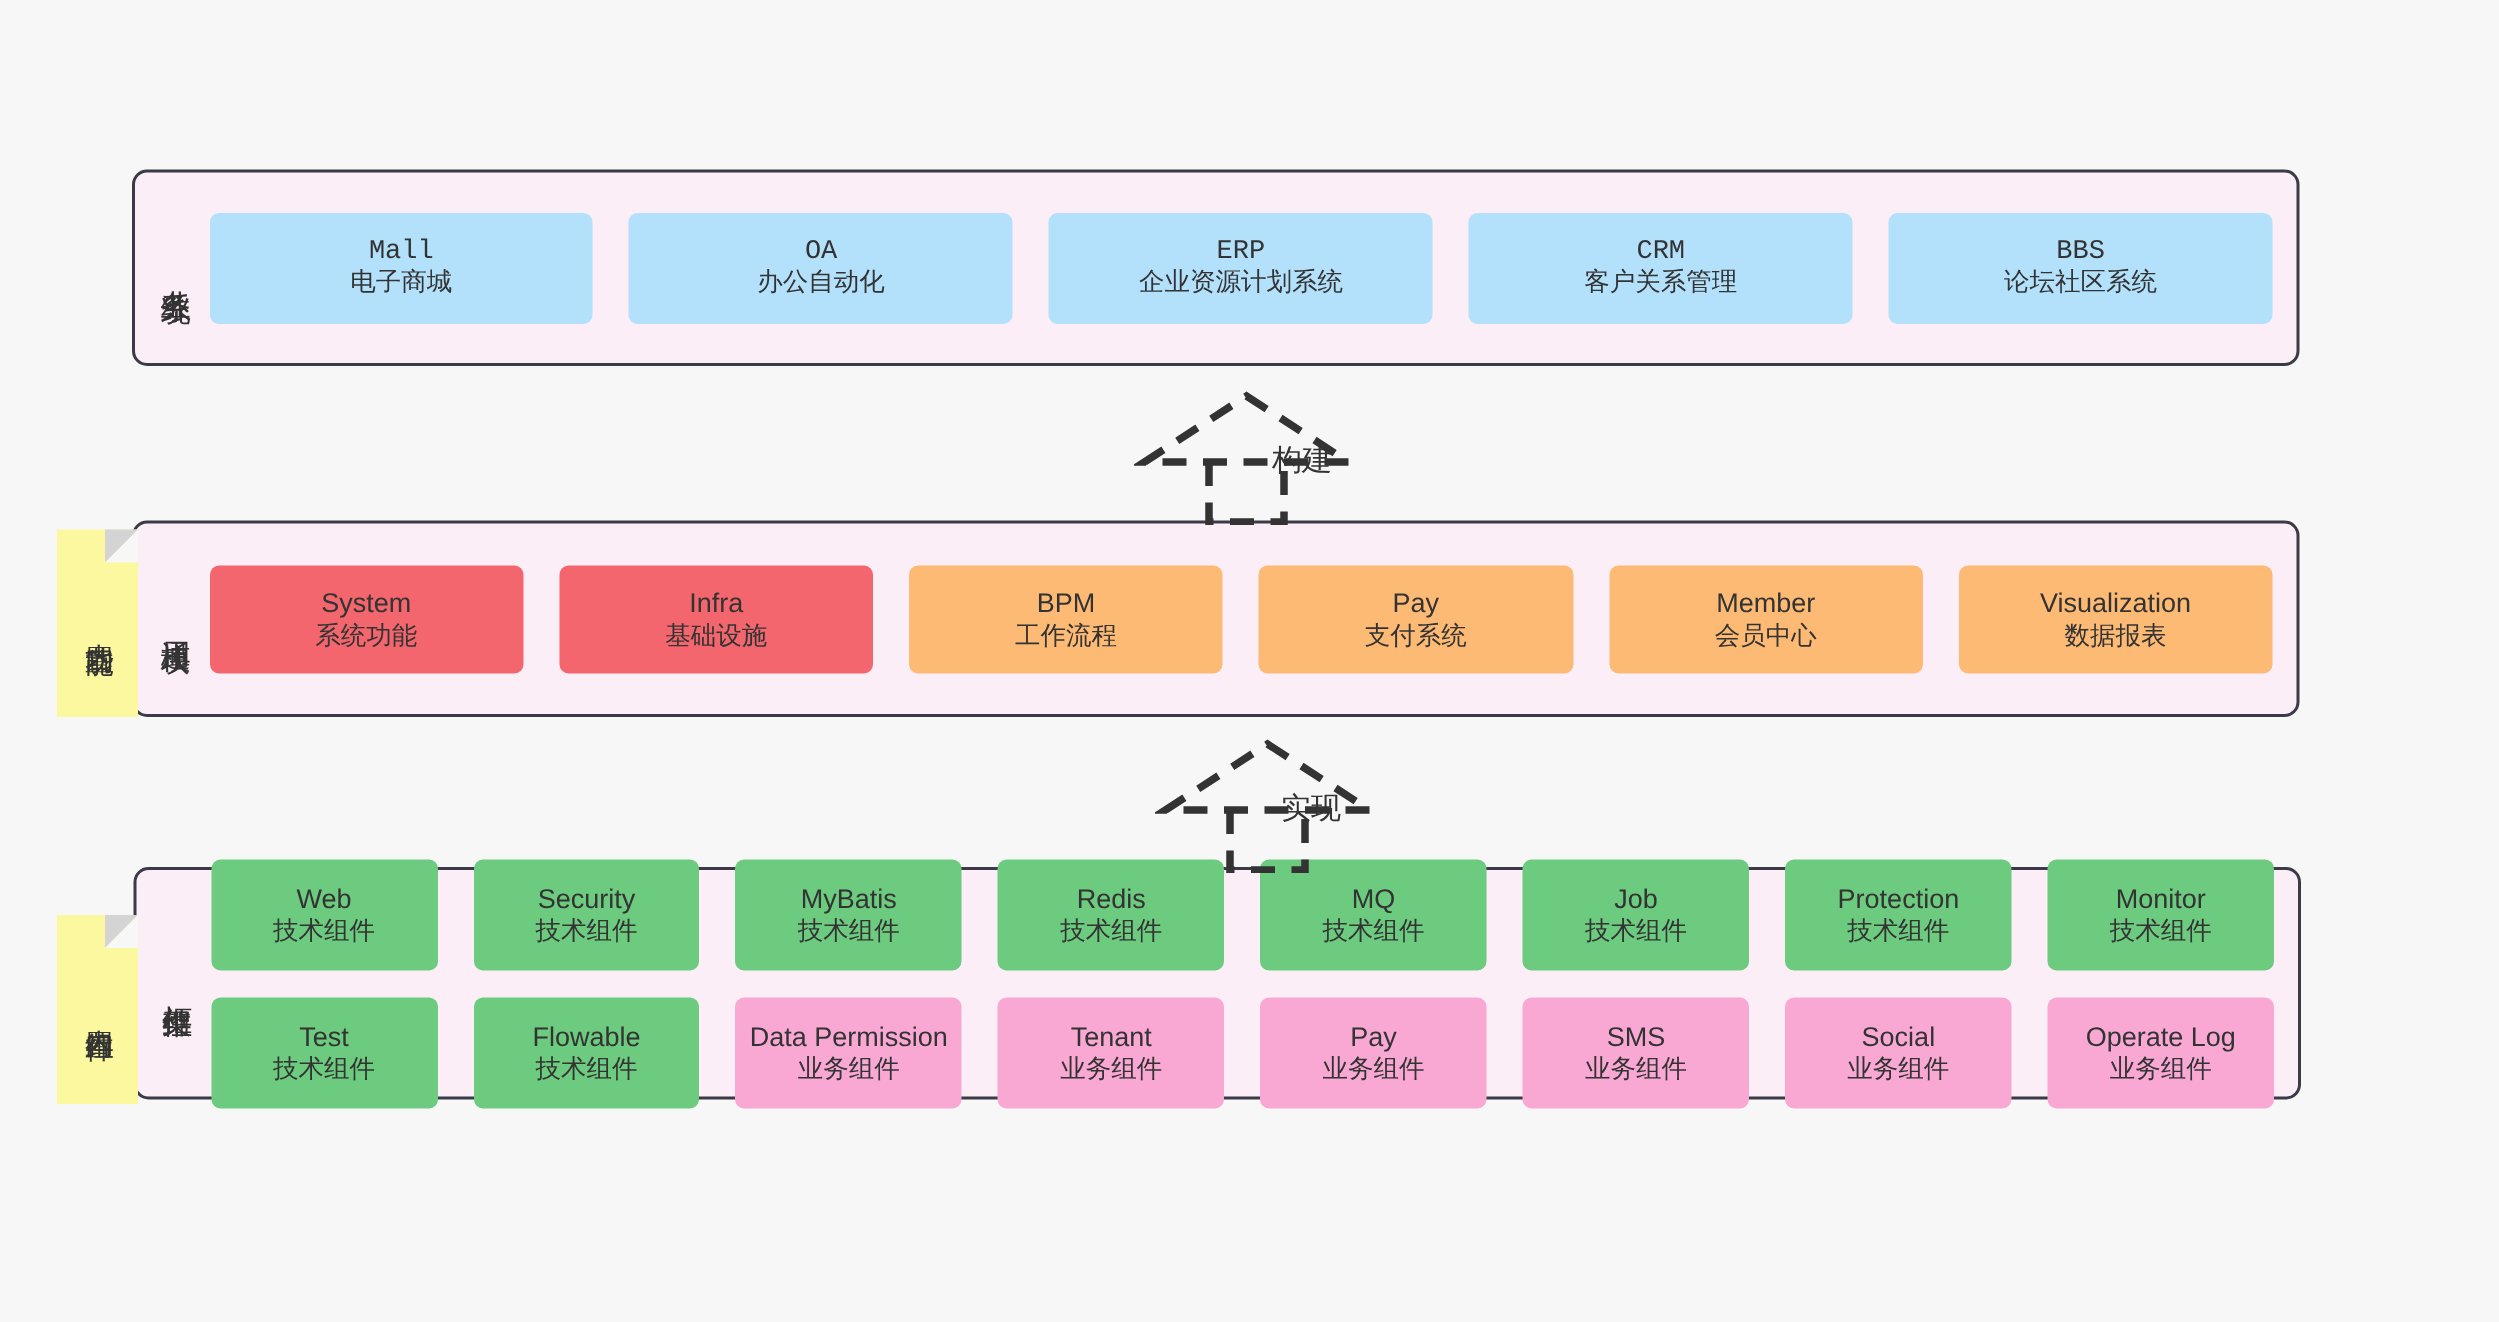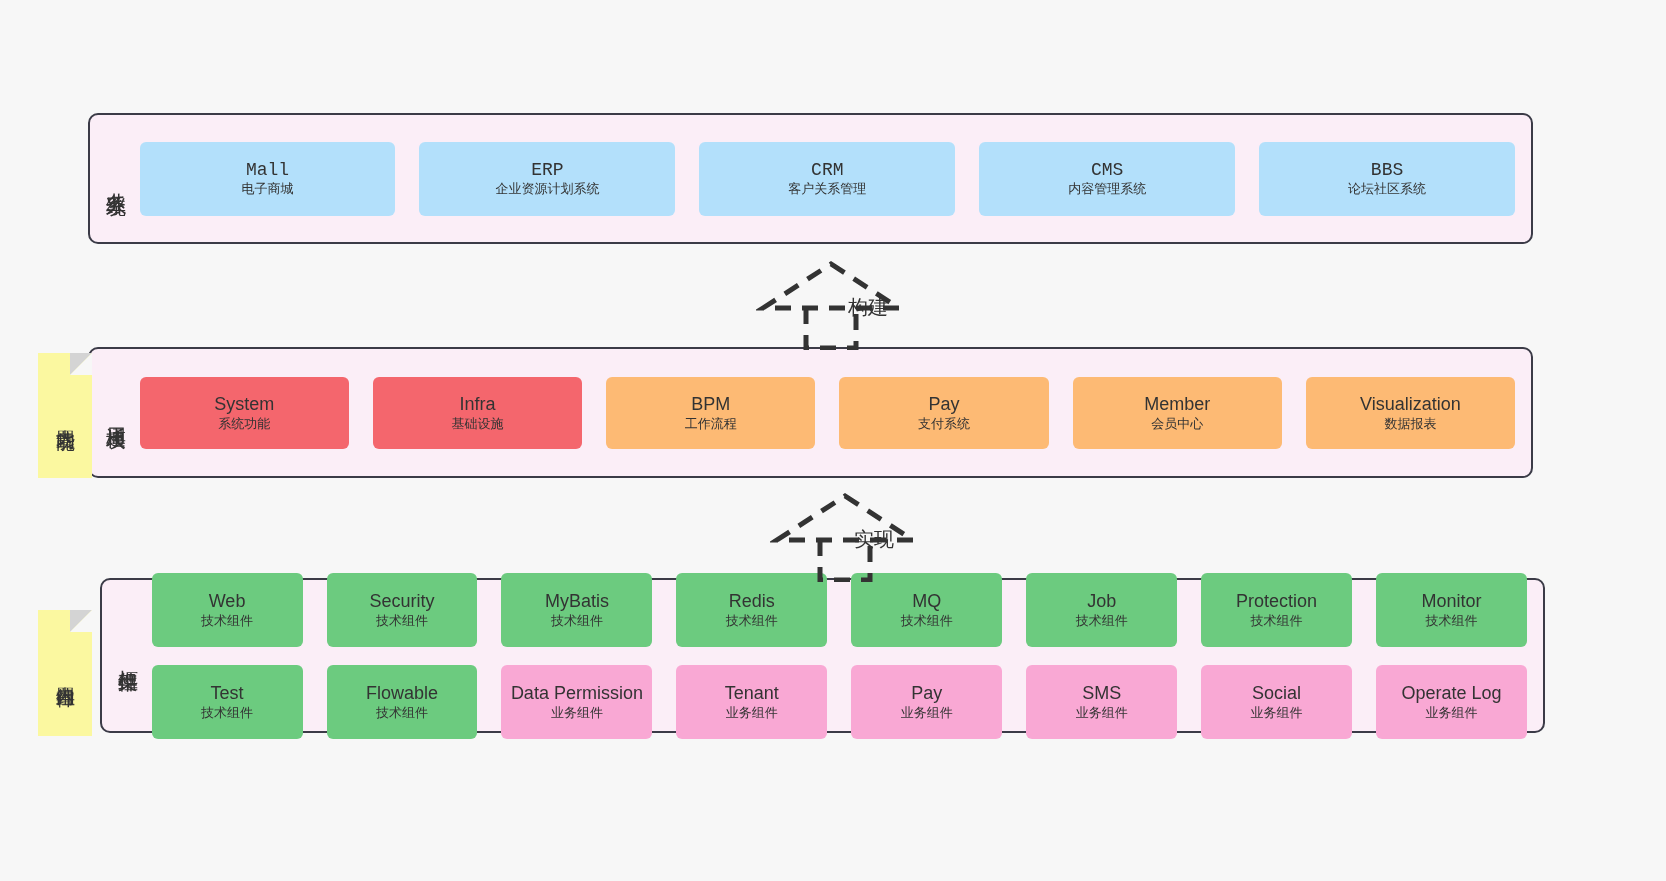--- a/index.html
+++ b/index.html
@@ -69,21 +69,21 @@
     justify-content: center;
     text-align: center;
     font-size: 18px;
     line-height: 1.25;
     color: #333333;
     box-sizing: border-box;
     padding: 6px 4px;
     user-select: none;
   }
   .card .t-en { font-size: 18px; }
-  .card .t-cn { font-size: 13px; }
+  .card .t-cn { font-size: 17px; }
 
   
   .c-blue       { background: #b3e0fb; }
   .c-red        { background: #f4666d; }
   .c-pink       { background: #fdba74; }
   .c-green      { background: #6ccb7f; }
   .c-lightgreen { background: #f9a8d4; }
 
   
   #layer-business {
@@ -92,21 +92,21 @@
   #layer-business .cards-area { gap: 0; }
   #layer-business .card { height: 74px; font-family: Liberation Mono, monospace; }
 
   #layer-common {
     left: 88px; top: 347px; width: 1445px; height: 131px;
   }
   #layer-common .cards-area { gap: 0; }
   #layer-common .card { height: 72px; text-align: center; }
 
   #layer-framework {
-    left: 100px; top: 578px; width: 1445px; height: 155px;
+    left: 89px; top: 578px; width: 1445px; height: 155px;
   }
   #layer-framework .card { height: 74px; }
 
   
   .sticky {
     position: absolute;
     background: #fbf8a0;
     box-sizing: border-box;
     display: flex;
     align-items: center;
@@ -172,30 +172,30 @@
 
 <div class="layer" id="layer-business">
   <div class="layer-caption">业务系统</div>
   <div class="cards-area">
     <div class="card-row">
       <div class="card c-blue">
         <span class="t-en">Mall</span>
         <span class="t-cn">电子商城</span>
       </div>
       <div class="card c-blue">
+        <span class="t-en">OA</span>
+        <span class="t-cn">办公自动化</span>
+      </div>
+      <div class="card c-blue">
         <span class="t-en">ERP</span>
         <span class="t-cn">企业资源计划系统</span>
       </div>
       <div class="card c-blue">
         <span class="t-en">CRM</span>
         <span class="t-cn">客户关系管理</span>
-      </div>
-      <div class="card c-blue">
-        <span class="t-en">CMS</span>
-        <span class="t-cn">内容管理系统</span>
       </div>
       <div class="card c-blue">
         <span class="t-en">BBS</span>
         <span class="t-cn">论坛社区系统</span>
       </div>
     </div>
   </div>
 </div>
 
 <div class="uml-arrow" id="arrow-build">

